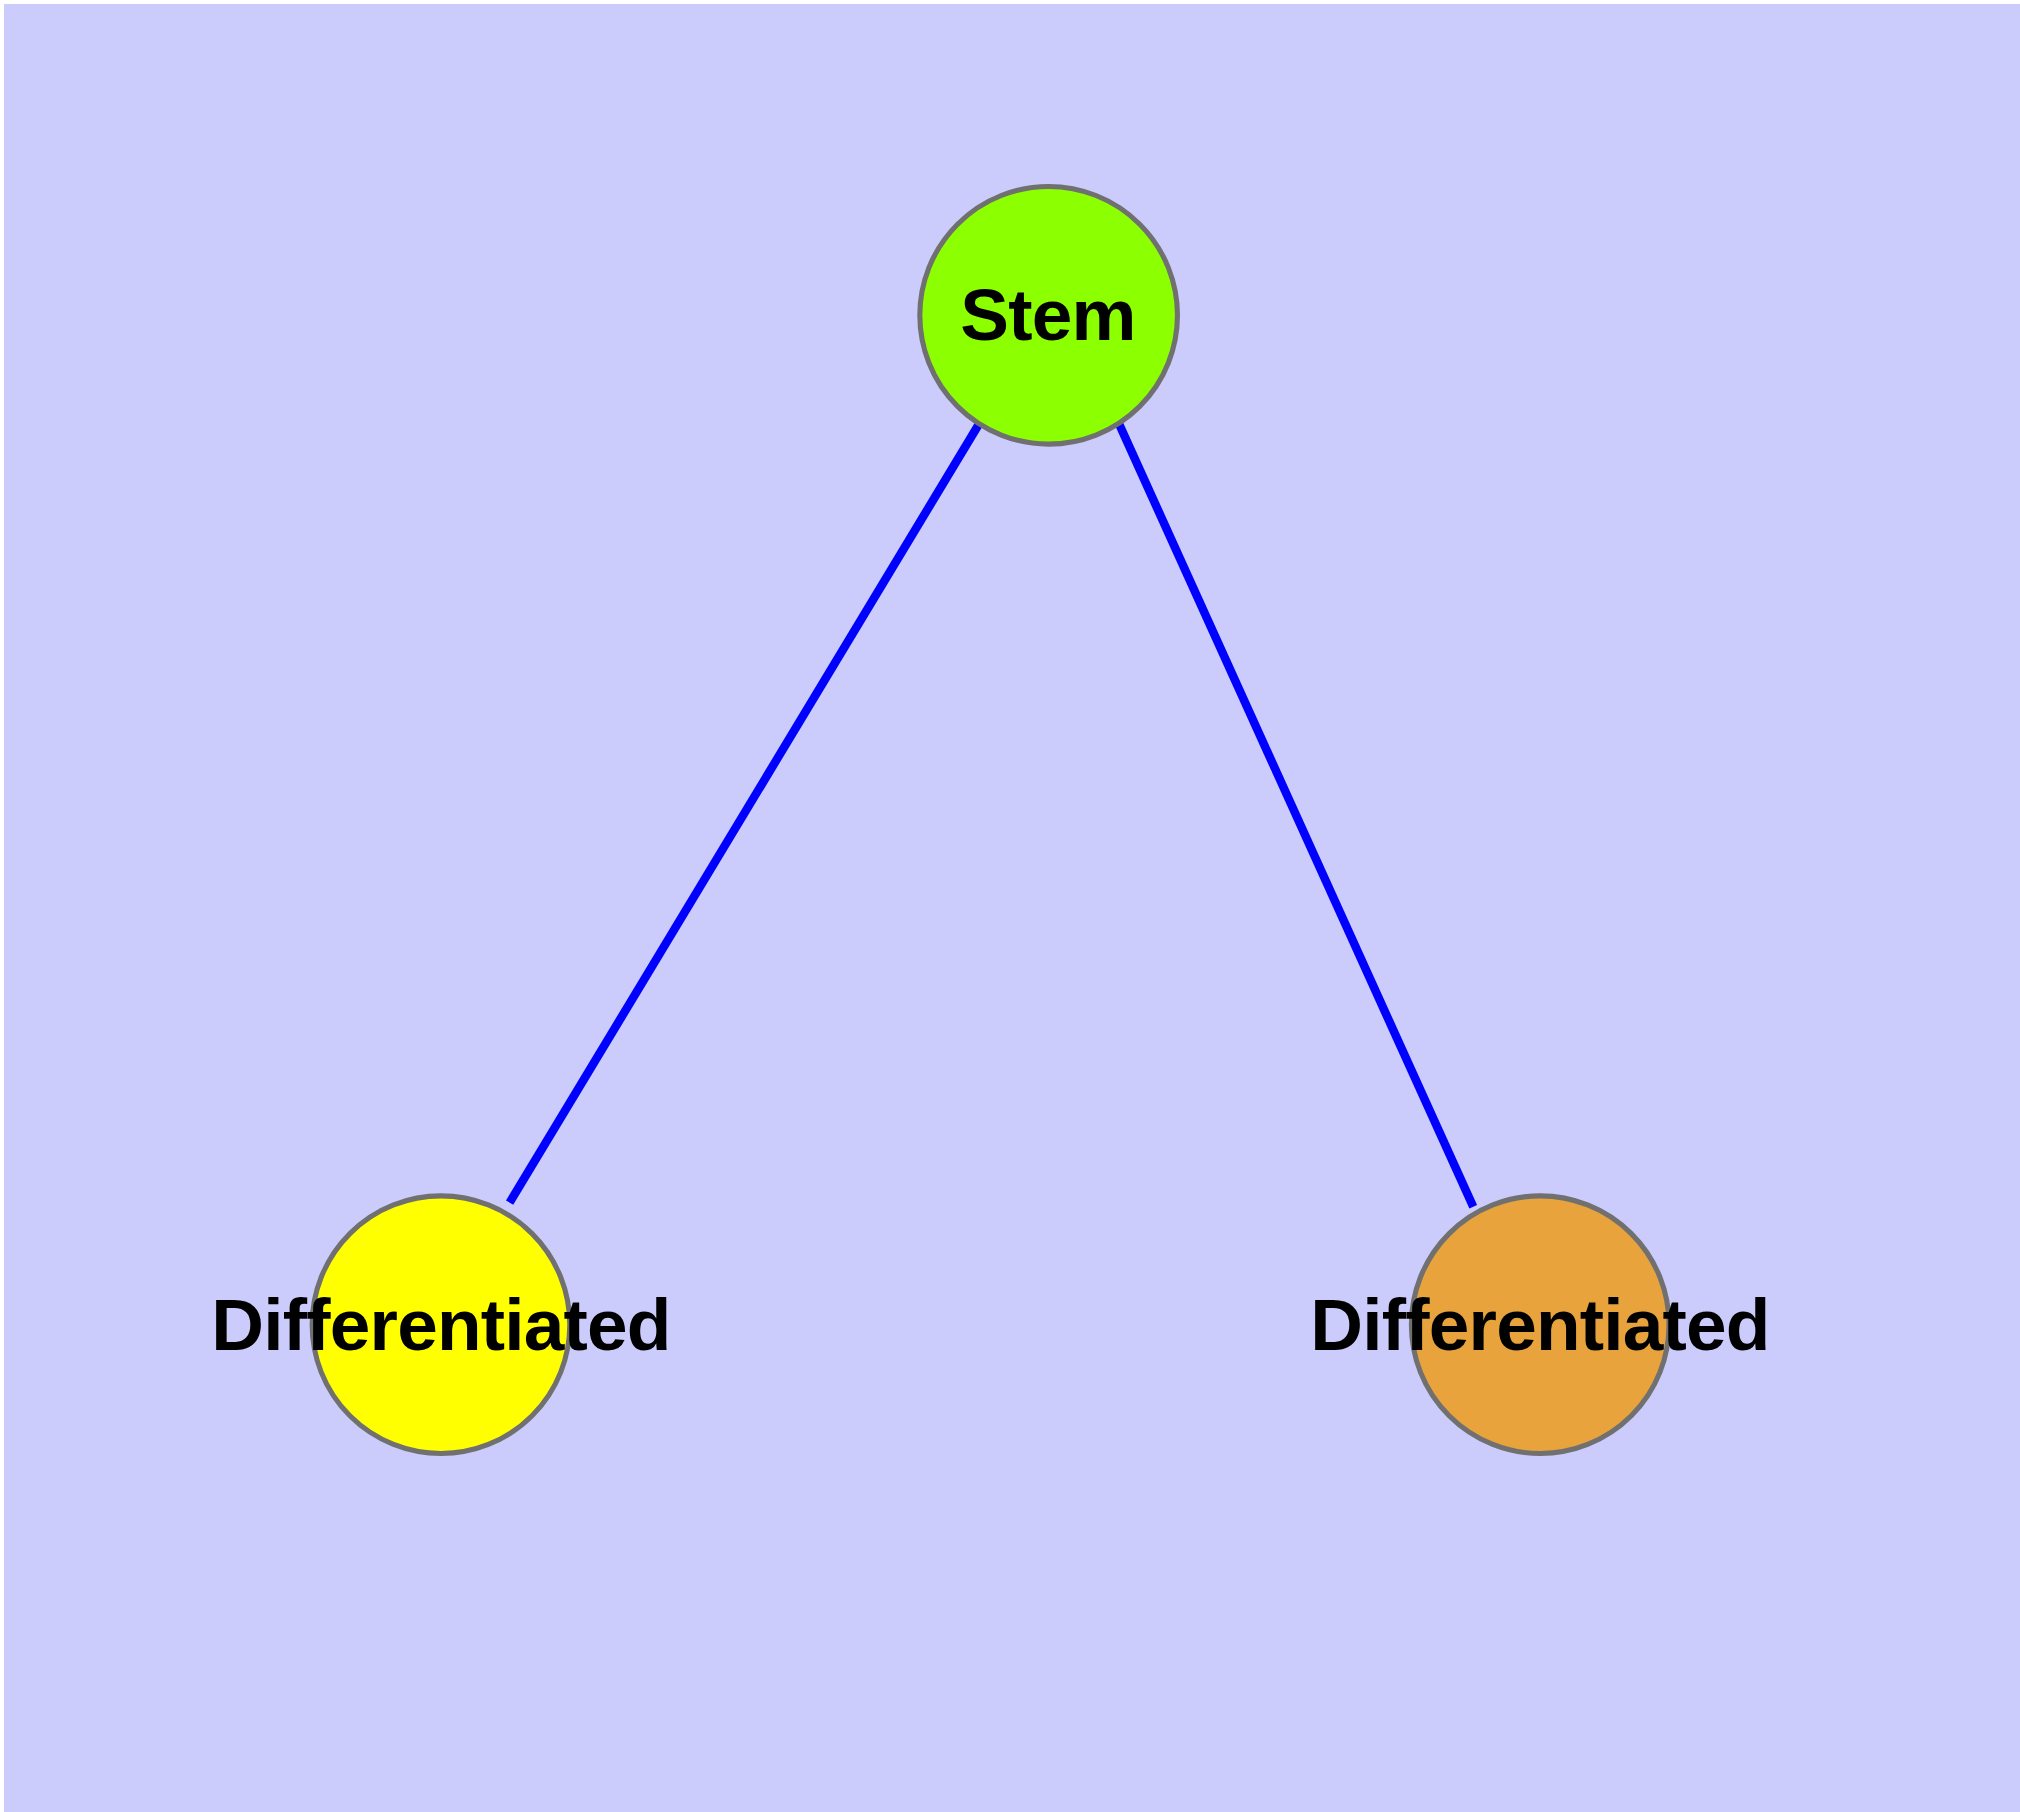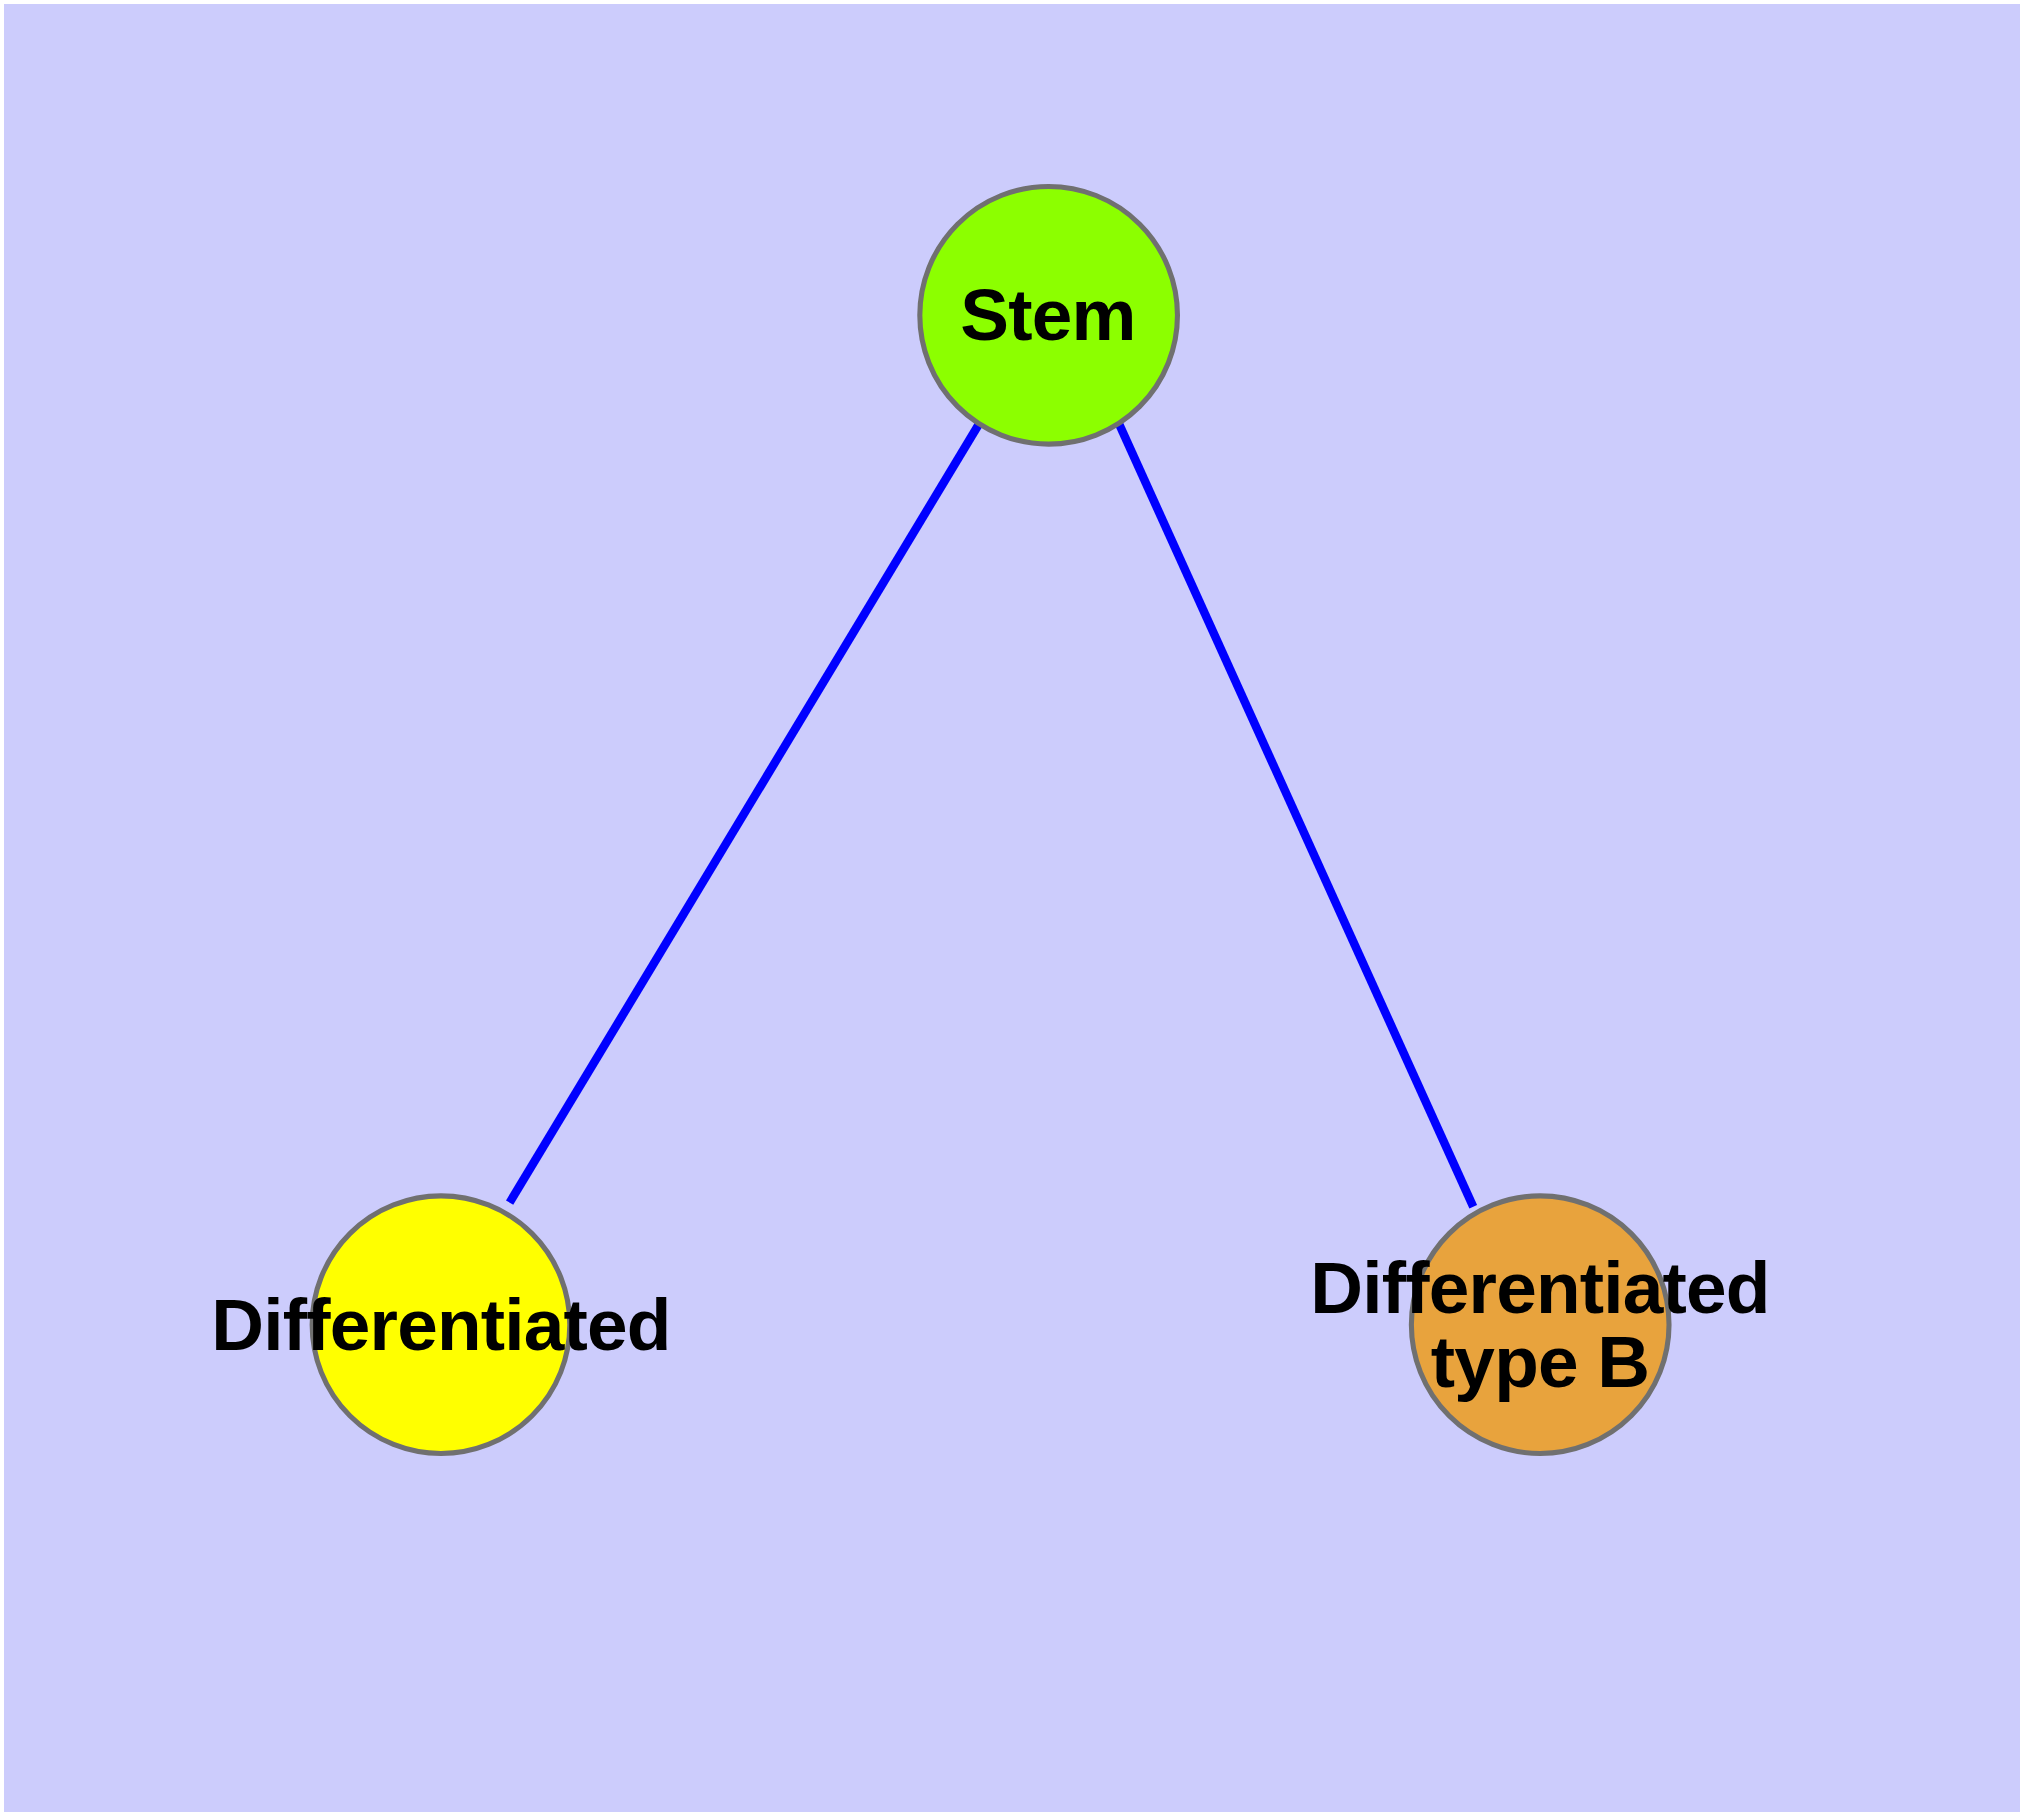--- a/index.html
+++ b/index.html
@@ -73,16 +73,16 @@
       <circle class="node-circle" cx="520" cy="1563" r="152" fill="#ffff00" stroke="#707070" stroke-width="6"></circle>
       <circle class="node-circle" cx="1817" cy="1563" r="152" fill="#e8a33d" stroke="#707070" stroke-width="6"></circle>
       <circle class="node-circle" cx="1237" cy="372" r="152" fill="#8cff00" stroke="#707070" stroke-width="6"></circle>
     </g>
   </svg>
 
   <div class="node-label" style="left: 1048px; top: 315px; color: rgb(0, 0, 0); font-size: 73px;"><span>Stem</span></div>
 
   <div class="node-label" style="left: 441px; top: 1325px; color: rgb(0, 0, 0); font-size: 73px;"><span>Differentiated</span><br></div>
 
-  <div class="node-label" style="left: 1540px; top: 1325px; color: rgb(0, 0, 0); font-size: 73px;"><span>Differentiated</span><br><span>type B</span></div>
+  <div class="node-label" style="left: 1540px; top: 1325px; color: rgb(0, 0, 0); font-size: 73px;"><span>Differentiated</span><br></div>
 
 </div>
 
 
 </body></html>

